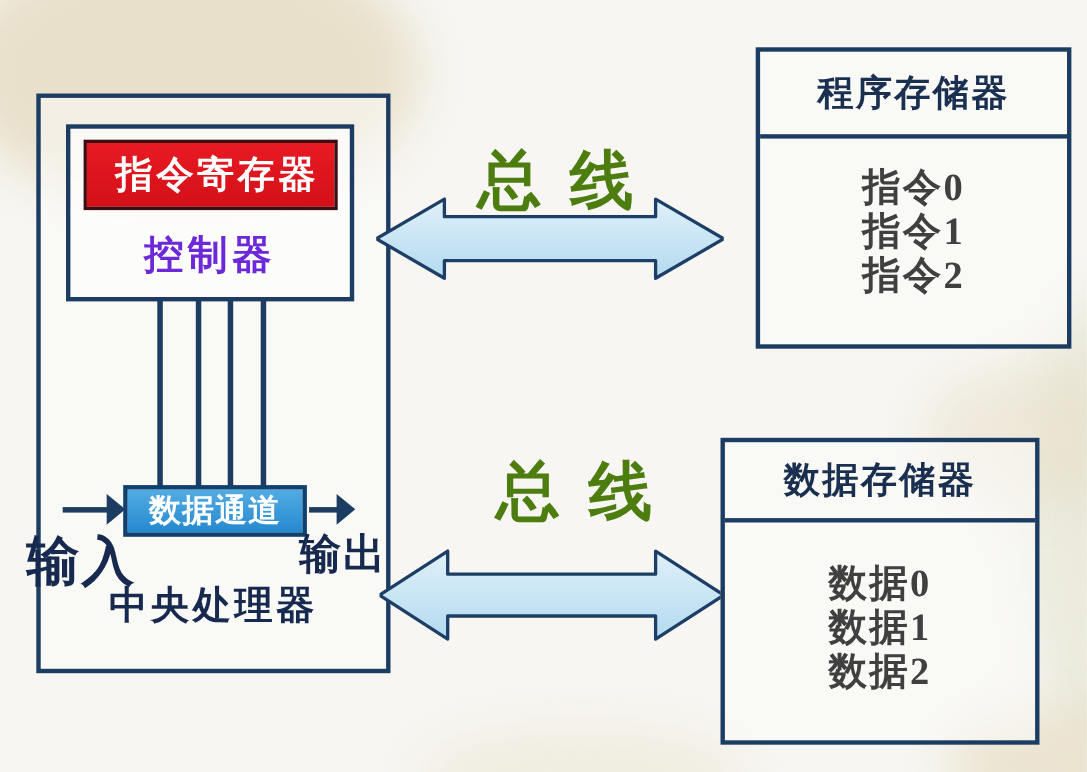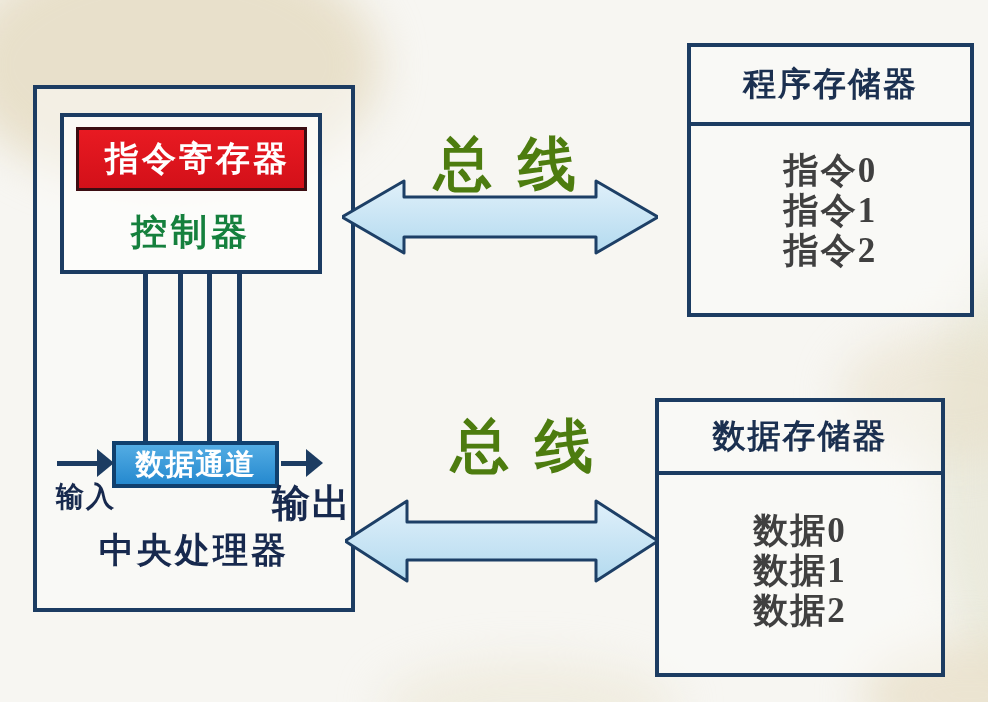--- a/index.html
+++ b/index.html
@@ -25,21 +25,21 @@
     position:absolute;left:76px;top:127px;width:231px;height:64px;
     background:linear-gradient(180deg,#e81a22,#d31019);
     border:3px solid #3c0d12;box-sizing:border-box;
     display:flex;align-items:center;justify-content:center;padding-left:12px;
   }
   .ir-text{color:#fff;font-size:34px;font-weight:bold;letter-spacing:3px;font-family:"Liberation Serif",serif;}
 
   .controller-label{
     position:absolute;left:64px;top:196px;width:254px;height:72px;
     display:flex;align-items:center;justify-content:center;
-    color:#15803d;font-size:36px;font-weight:bold;letter-spacing:4px;
+    color:#6d28d9;font-size:36px;font-weight:bold;letter-spacing:4px;
     font-family:"Liberation Serif",serif;
   }
 
   .vline{position:absolute;width:5px;background:#1c3c62;top:272px;height:170px;}
   .vl1{left:143px;} .vl2{left:178px;} .vl3{left:207px;} .vl4{left:237px;}
 
   .dc-box{
     position:absolute;left:112px;top:441px;width:167px;height:47px;
     background:linear-gradient(180deg,#53ace3,#2589cf);
     border:4px solid #10406e;box-sizing:border-box;
@@ -52,21 +52,21 @@
   .out-line{left:281px;top:461px;width:26px;}
   .tri-right{
     position:absolute;width:0;height:0;
     border-top:14px solid transparent;border-bottom:14px solid transparent;
     border-left:17px solid #1c3c62;
   }
   .in-head{left:97px;top:449px;}
   .out-head{left:306px;top:449px;}
 
   .dark-label{color:#17294e;font-weight:bold;font-family:"Liberation Serif",serif;position:absolute;}
-  .input-label{left:56px;top:478px;font-size:28px;letter-spacing:2px;}
+  .input-label{left:24px;top:478px;font-size:48px;letter-spacing:2px;}
   .output-label{left:272px;top:478px;font-size:38px;letter-spacing:2px;}
   .cpu-label{left:33px;top:527px;width:322px;text-align:center;font-size:35px;letter-spacing:3px;}
 
   .bus-label{
     position:absolute;width:220px;text-align:center;
     color:#4d7c0f;font-size:58px;font-weight:600;letter-spacing:26px;text-indent:26px;
     font-family:"Liberation Serif",serif;
   }
   .bus-top-label{left:395px;top:126px;}
   .bus-bottom-label{left:412px;top:408px;}

